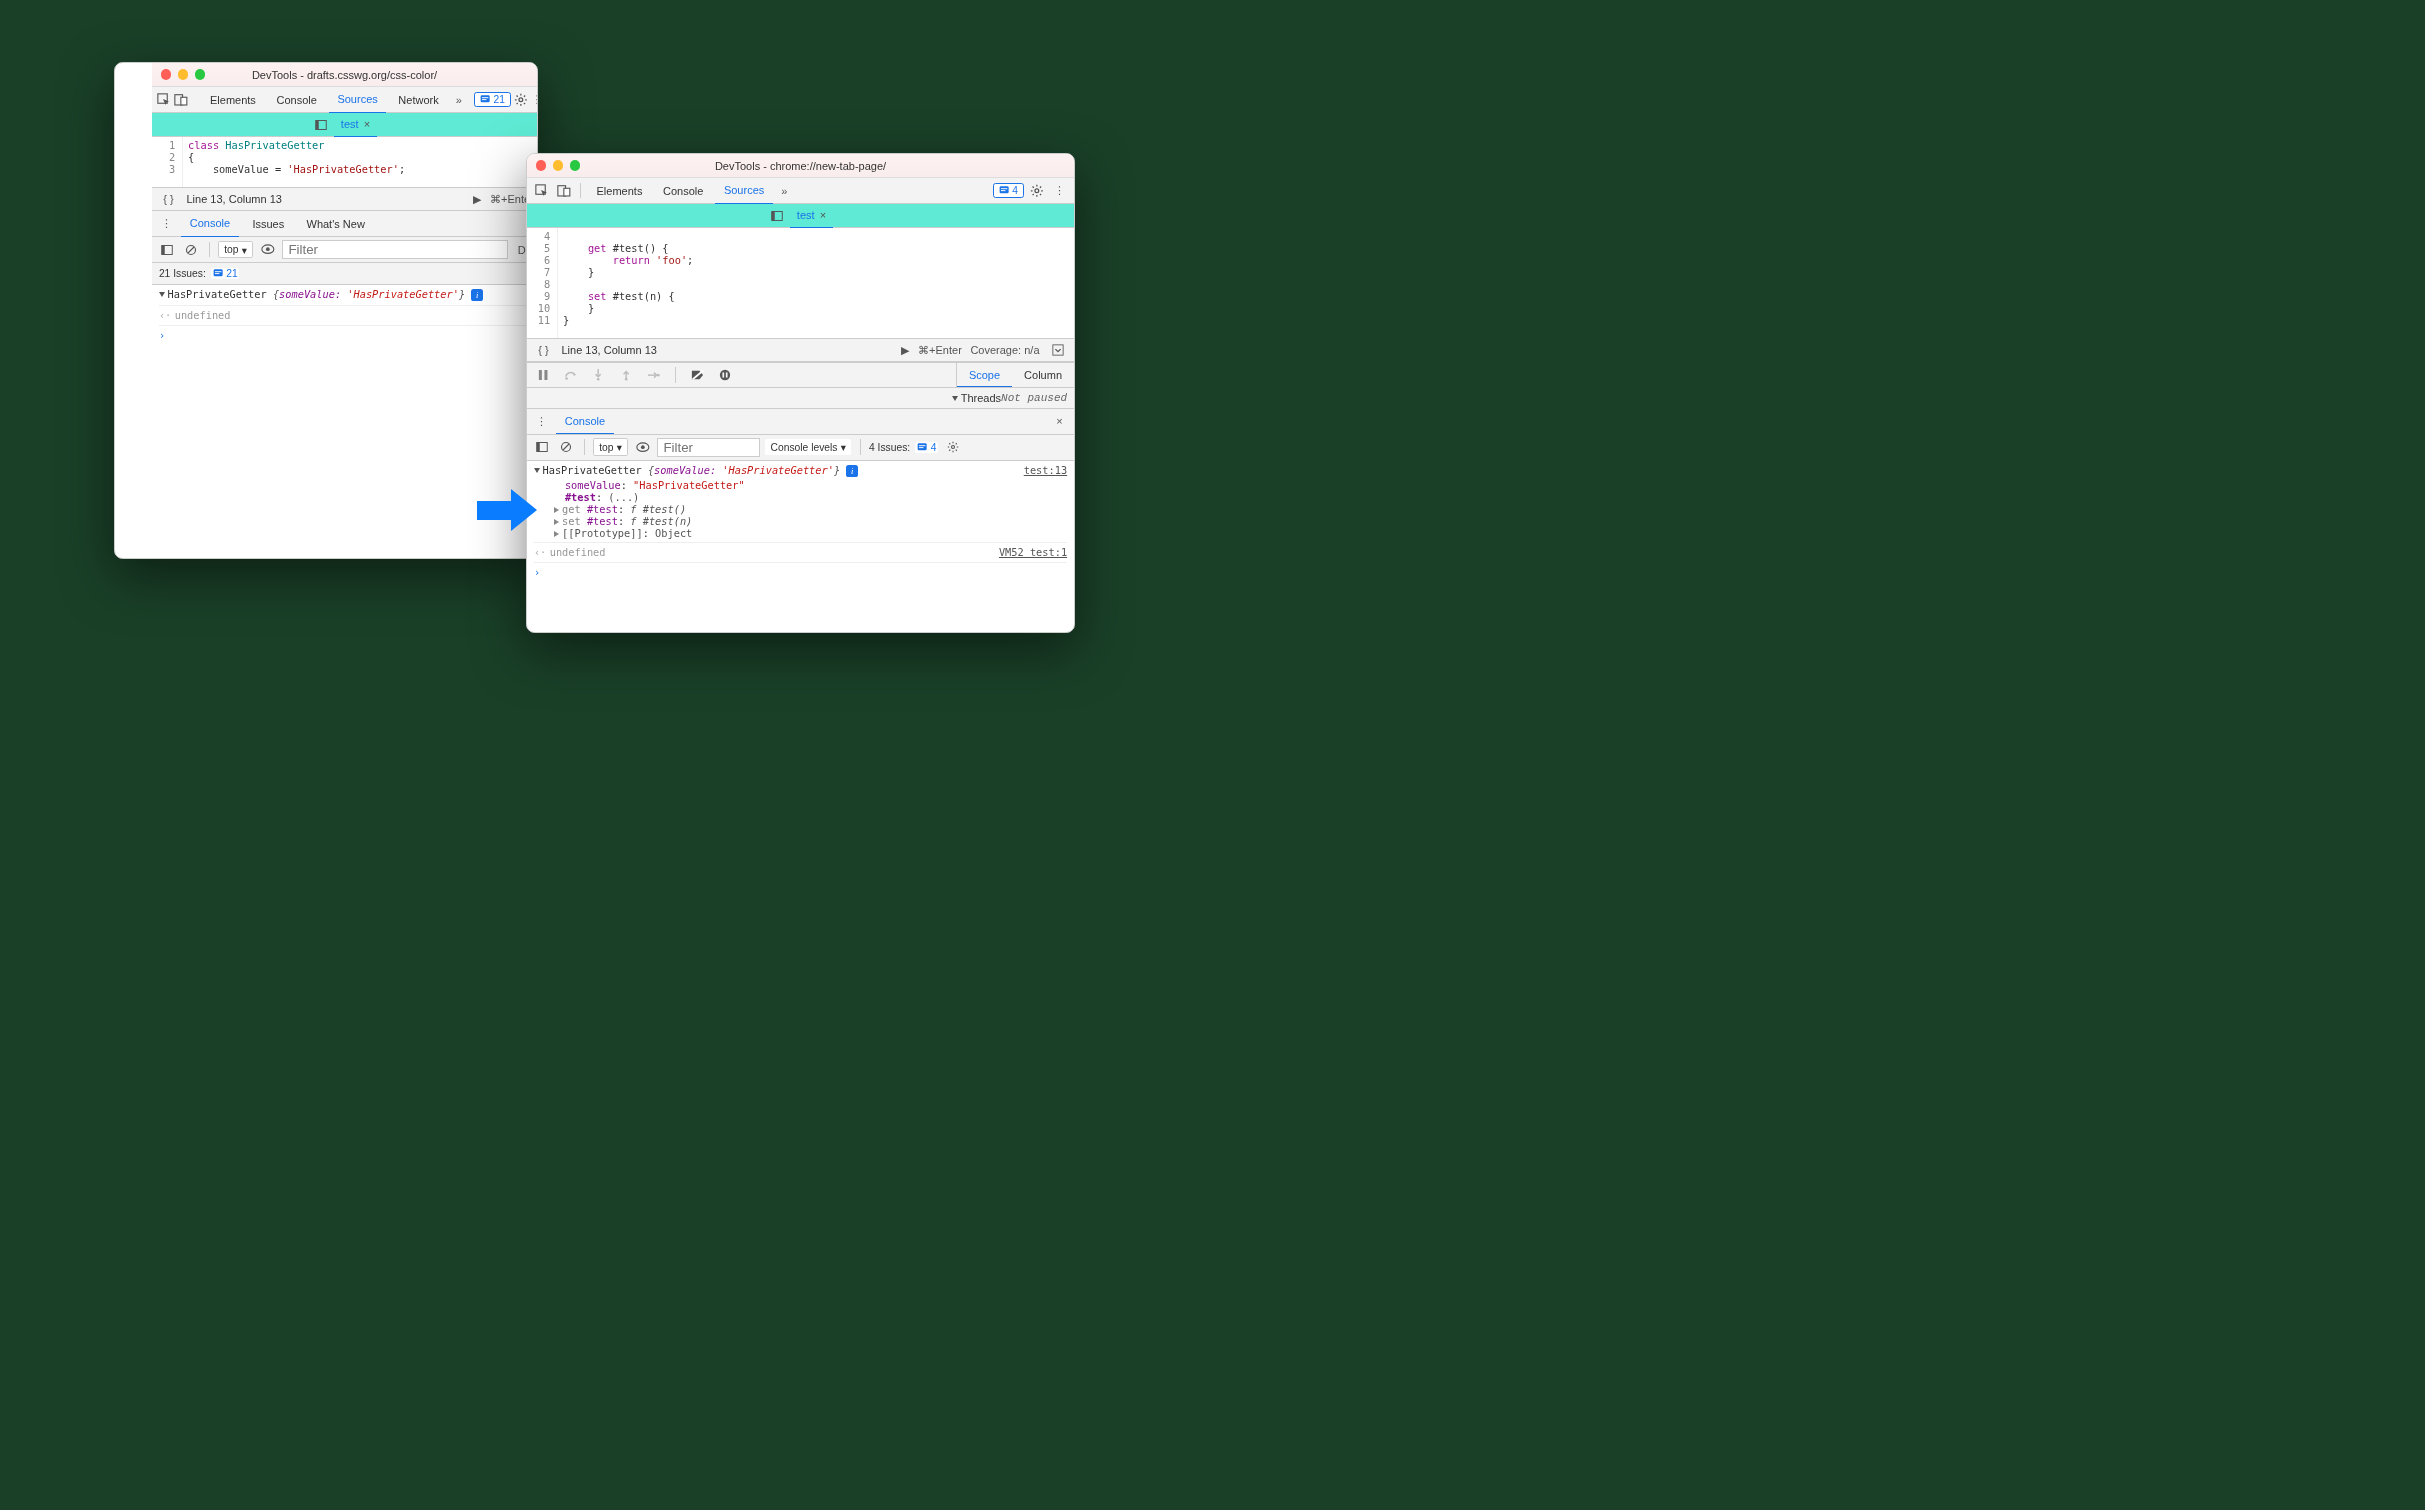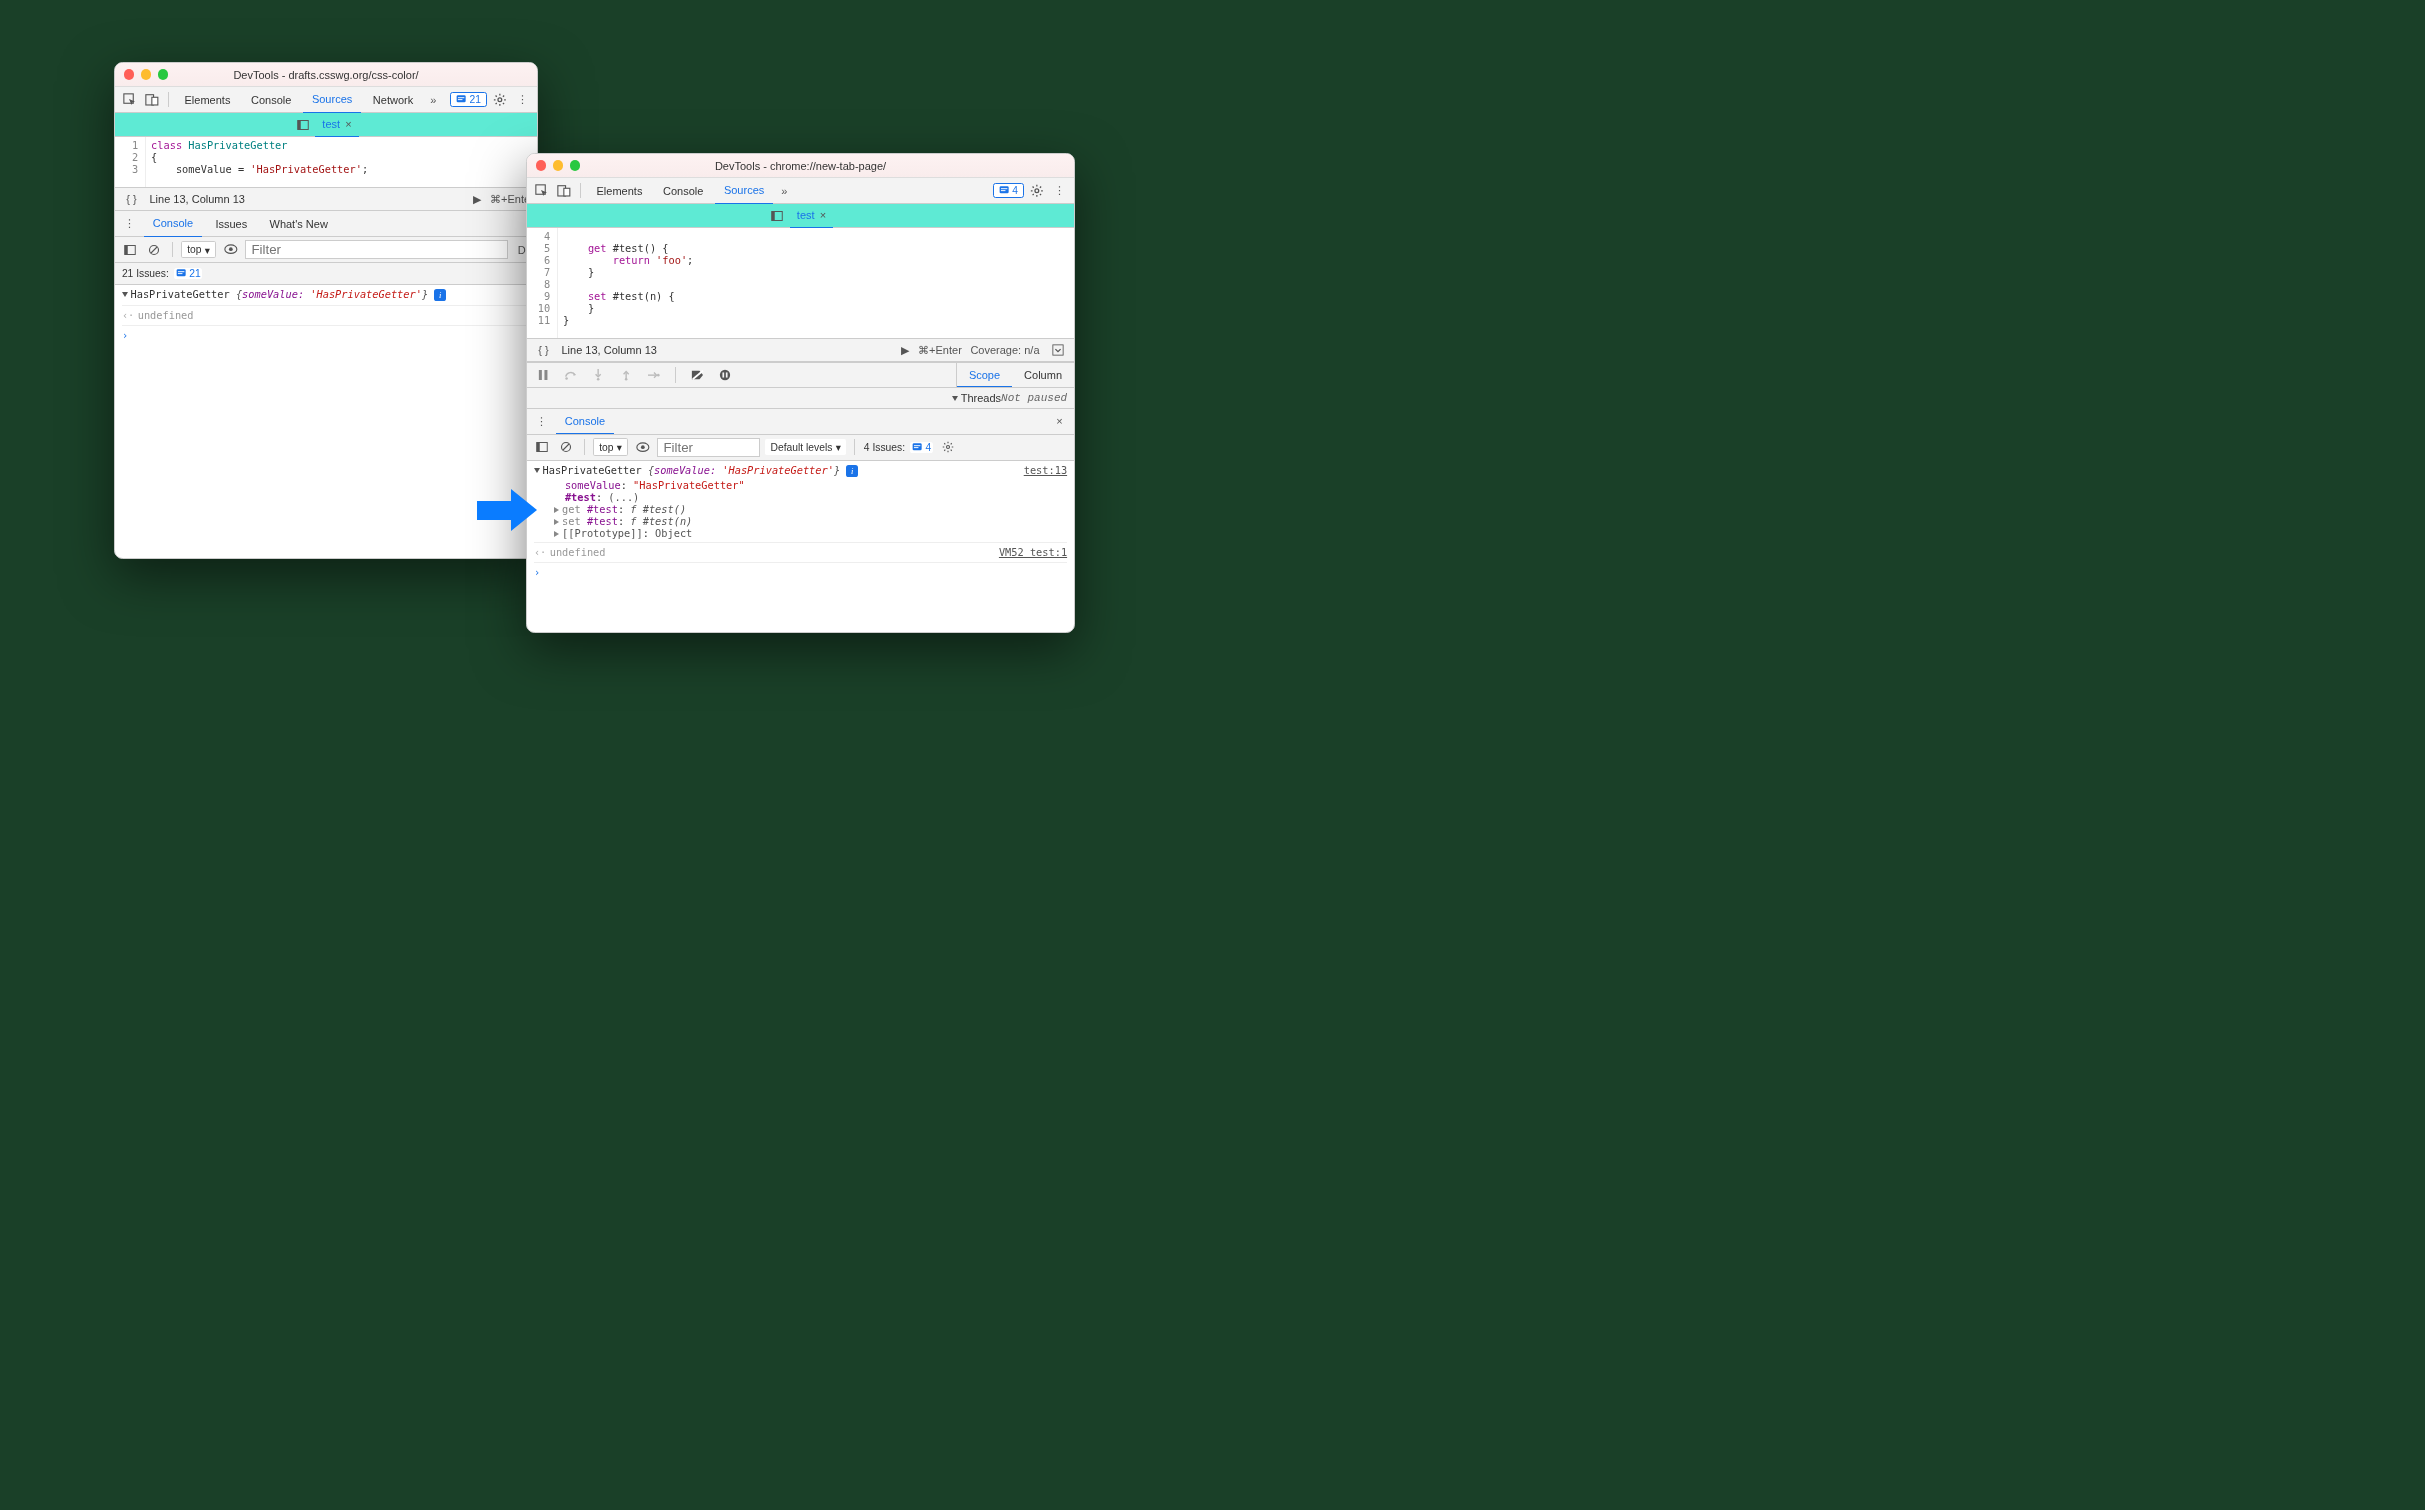--- a/index.html
+++ b/index.html
@@ -151,21 +151,21 @@
   }
   .arrow .shaft { position: absolute; left: 0; top: 12px; width: 38px; height: 19px; background: #0a7cff; }
   .arrow .head { position: absolute; left: 34px; top: 0; width: 0; height: 0; border-top: 21.4px solid transparent; border-bottom: 21.4px solid transparent; border-left: 26px solid #0a7cff; }
 
   
   svg { display: block; }
 </style>
 </head>
 <body>
 
-<div class="window" style="left:114px; top:62px; width:424px; height:497px;">
+<div class="window" style="left:114px; top:62px; width:424px; height:497px;padding-left:37px;">
   <div class="titlebar">
     <div class="traffic">
       <div class="dot red"></div>
       <div class="dot yellow"></div>
       <div class="dot green"></div>
     </div>
     <div class="titletext">DevTools - drafts.csswg.org/css-color/</div>
   </div>
 
   <div class="toolbar">
@@ -480,21 +480,21 @@
     </span>
     <span class="divider"></span>
     <span class="pill"><span>top</span> ▾</span>
     <span class="iconbtn">
       <svg width="13.7" height="10.3" viewBox="0 0 16 12">
           <ellipse cx="8" cy="6" rx="7" ry="5" fill="none" stroke="#555" stroke-width="1.3"></ellipse>
           <circle cx="8" cy="6" r="2.2" fill="#555"></circle>
         </svg>
     </span>
     <input type="text" style="width: 103px;" placeholder="Filter">
-    <span class="pill" style="border:none;"><span>Default levels</span> ▾</span>
+    <span class="pill" style="border:none;"><span>Console levels</span> ▾</span>
     <span class="divider"></span>
     <span style="font-size:10.3px;">4 Issues:</span>
     <span class="issuebadge" style="border:none;padding:0 1.7px;">
       <svg width="10.3" height="10.3" viewBox="0 0 16 16">
           <rect x="1" y="2" width="14" height="11" rx="2" fill="#1a73e8"></rect>
           <rect x="3" y="5" width="10" height="1.5" fill="#fff"></rect>
           <rect x="3" y="8" width="7" height="1.5" fill="#fff"></rect>
         </svg>
       <span>4</span>
     </span>

